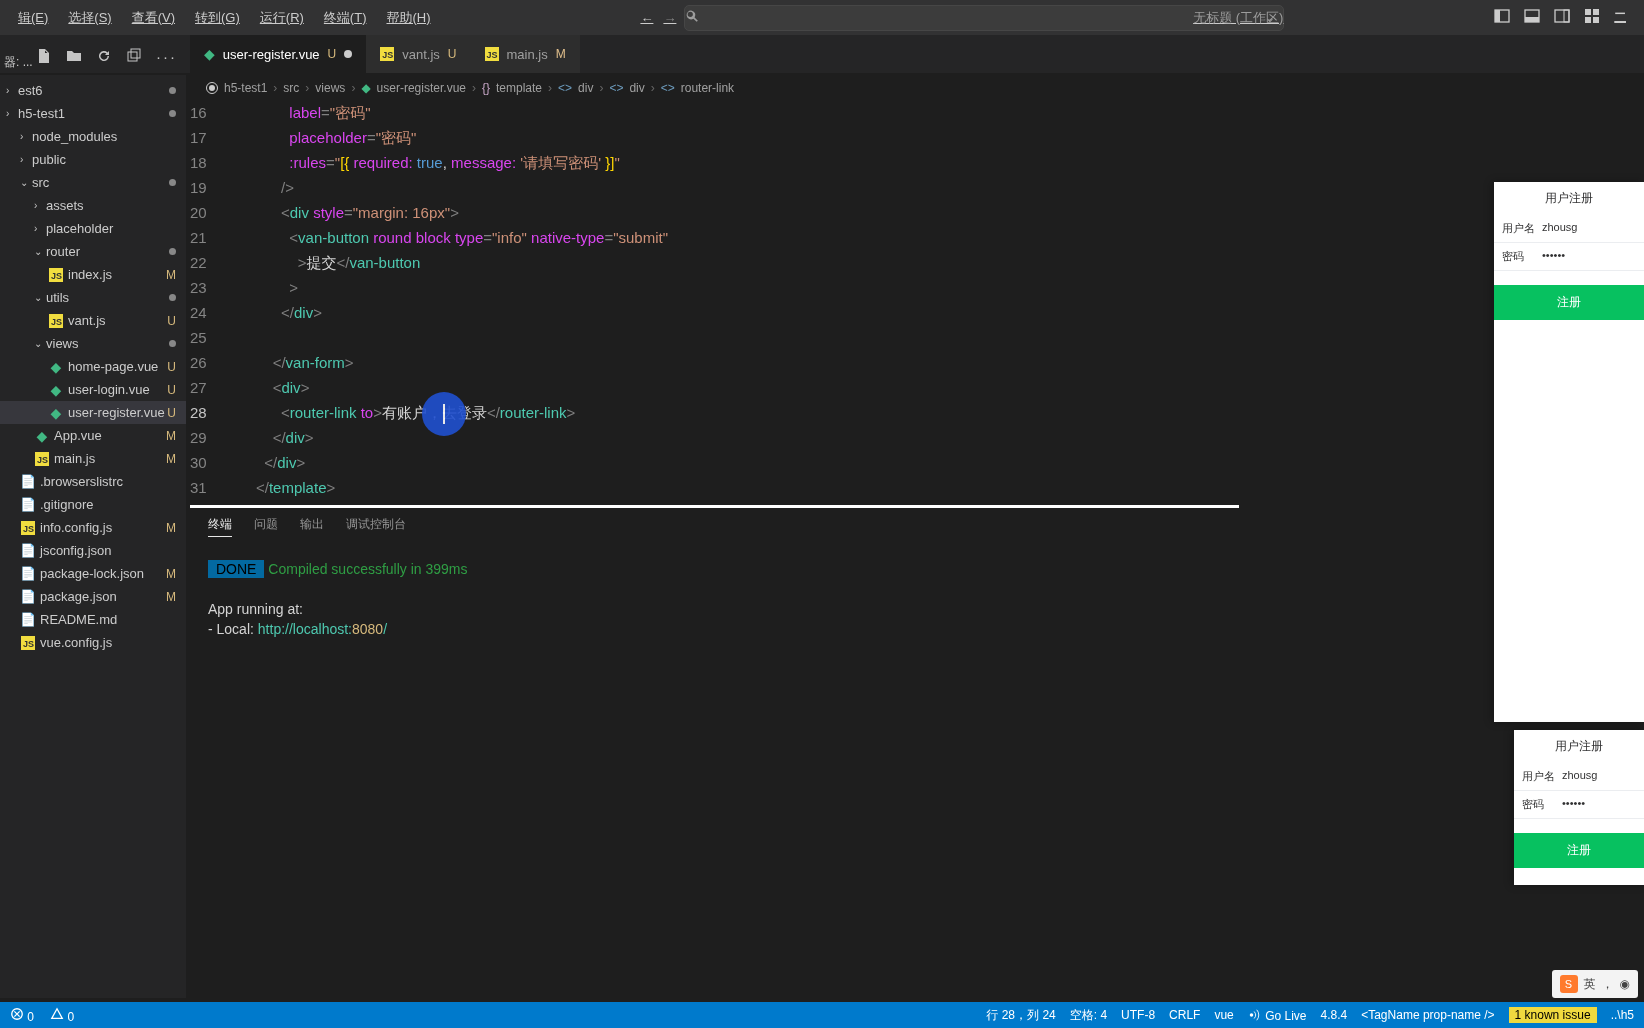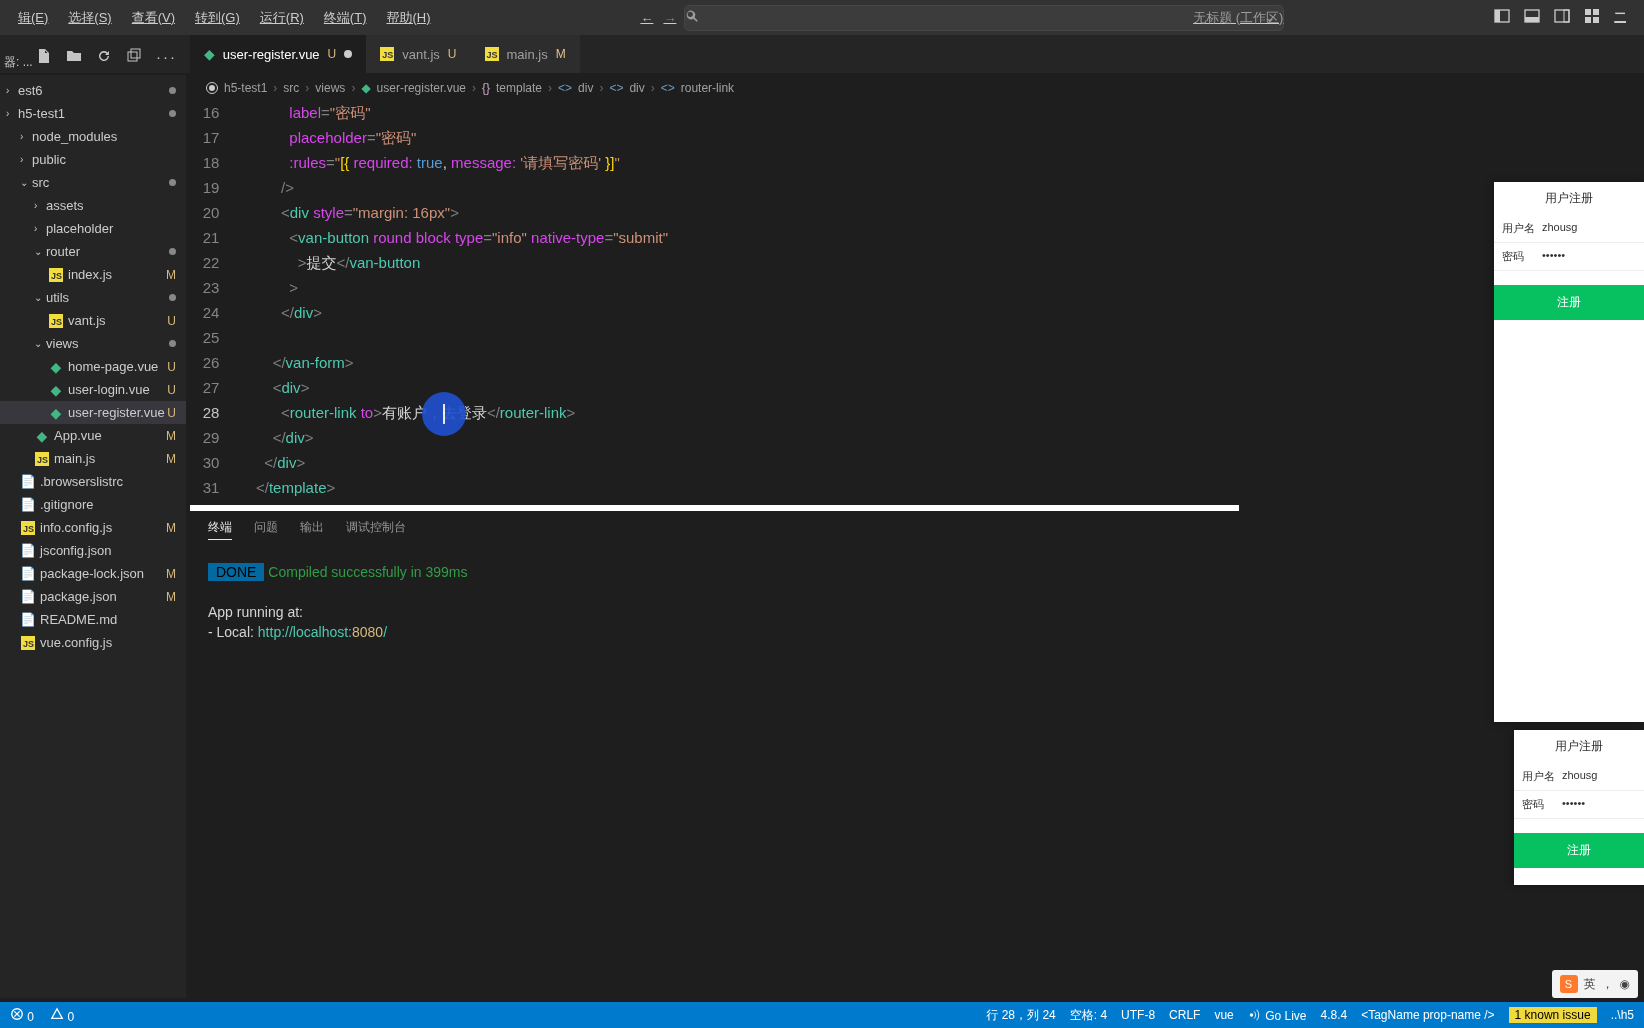--- a/index.html
+++ b/index.html
@@ -43,37 +43,37 @@
 .breadcrumb { position:absolute; left:190px; top:76px; right:0; height:24px; display:flex; align-items:center; gap:6px; color:#a0a0a0; font-size:12px; padding-left:16px; background:#1e1e1e; }
 .breadcrumb .sep { color:#666; }
 .breadcrumb .crumb-ico { font-size:12px; }
 .curly-ico { color:#c5a5c5; }
 .tag-ico { color:#6d9cbe; }
 .radio-ico { width:12px; height:12px; border:1px solid #ccc; border-radius:50%; display:inline-block; position:relative; }
 .radio-ico::after { content:""; position:absolute; inset:2px; border-radius:50%; background:#ccc; }
 
 
 .editor { position:absolute; left:190px; top:100px; right:405px; height:400px; background:#1e1e1e; font-family:Consolas,"Courier New",monospace; font-size:15px; line-height:25px; }
-.gutter { position:absolute; left:0; top:0; width:60px; text-align:center; color:#858585; padding-right:18px; }
+.gutter { position:absolute; left:0; top:0; width:60px; text-align:left; color:#858585; padding-right:18px; }
 .gutter div { height:25px; }
 .gutter .active { color:#c6c6c6; }
 .code { position:absolute; left:66px; top:0; right:0; white-space:pre; }
 .code .line { height:25px; }
 .tok-tag { color:#4ec9b0; }
 .tok-attr { color:#d946ef; }
 .tok-punct { color:#808080; }
 .tok-str { color:#ce9178; }
 .tok-bool { color:#569cd6; }
 .tok-text { color:#d4d4d4; }
 .tok-brace { color:#ffd700; }
 .cursor-ball { position:absolute; width:44px; height:44px; border-radius:50%; background:#2050d0; opacity:0.9; left:232px; top:292px; z-index:5; }
 .cursor-ball::after { content:""; position:absolute; left:50%; top:50%; width:2px; height:20px; background:#fff; transform:translate(-50%,-50%); }
 
 
-.panel { position:absolute; left:190px; right:405px; top:505px; bottom:30px; background:#1e1e1e; border-top:6px solid #ffffff; }
+.panel { position:absolute; left:190px; right:405px; top:505px; bottom:30px; background:#1e1e1e; border-top:3px solid #ffffff; }
 .panel-tabs { display:flex; gap:22px; padding:8px 18px; font-size:12px; color:#969696; }
 .panel-tabs .pt.active { color:#e7e7e7; border-bottom:1px solid #e7e7e7; padding-bottom:3px; }
 .term { padding:14px 18px; font-family:Consolas,monospace; font-size:14px; line-height:20px; }
 .done-pill { background:#0369a1; color:#000; padding:1px 8px; font-weight:500; }
 .term .msg { color:#2f9e44;margin-top:46px; }
 .term .url-host { color:#4ec9b0; }
 .term .url-port { color:#d7ba7d; }
 .term .white { color:#d4d4d4; }
 
 

